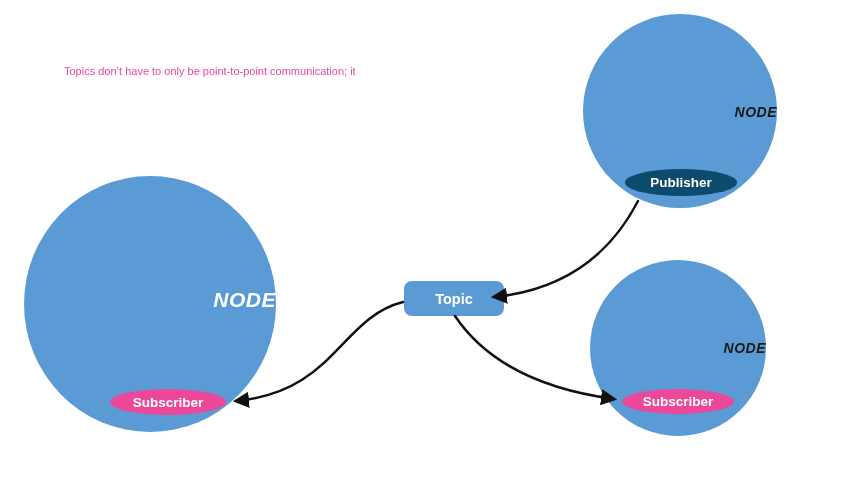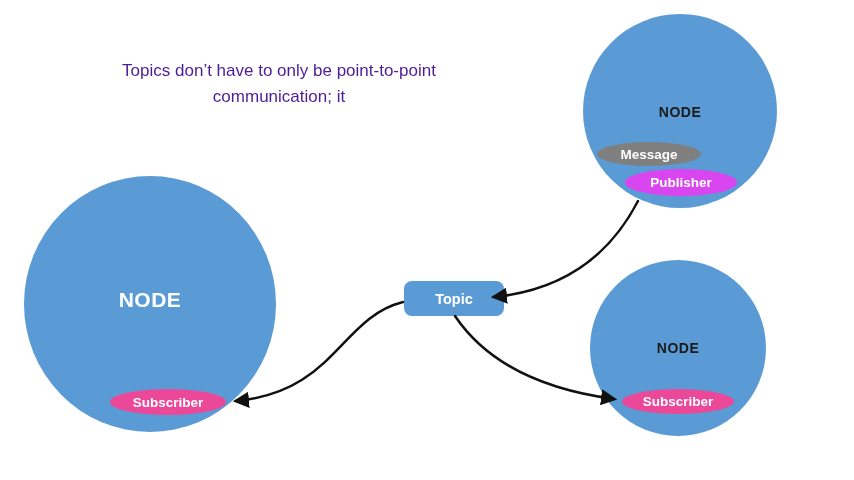--- a/index.html
+++ b/index.html
@@ -13,57 +13,57 @@
     width: 854px;
     height: 480px;
     background: #ffffff;
     overflow: hidden;
   }
   .caption {
     position: absolute;
     left: 64px;
     top: 58px;
     width: 430px;
-    font-size: 17px;
+    font-size: 11px;
     line-height: 26px;
-    color: #4c1d95;
-    text-align: center;
+    color: #ec4899;
   }
   .circle {
     position: absolute;
     border-radius: 50%;
     background: #5b9bd5;
   }
   .node-left   { left: 24px;  top: 176px; width: 252px; height: 256px; }
   .node-tr     { left: 583px; top: 14px;  width: 194px; height: 194px; }
   .node-br     { left: 590px; top: 260px; width: 176px; height: 176px; }
 
   .node-label {
     position: absolute;
     width: 100%;
-    text-align: center;
+    text-align: right;
     font-weight: bold;
     letter-spacing: 0.5px;
+    font-style: italic;
   }
   .node-label.big   { top: 112px; font-size: 21px; color: #ffffff; }
   .node-label.dark-tr { top: 90px;  font-size: 14px; color: #1a1a1a; }
   .node-label.dark-br { top: 80px;  font-size: 14px; color: #1a1a1a; }
 
   .pill {
     position: absolute;
     border-radius: 50%;
     display: flex;
     align-items: center;
     justify-content: center;
     color: #ffffff;
     font-weight: bold;
     font-size: 13.5px;
   }
   .pill.green  { background: #ec4899; }
-  .pill.orange { background: #d946ef; }
+  .pill.orange { background: #0c4a6e; }
   .pill.gray   { background: #7f7f7f; }
 
   .pill-sub-left { left: 110px; top: 389px; width: 116px; height: 26px; }
   .pill-msg      { left: 597px; top: 142px; width: 104px; height: 24px; }
   .pill-pub      { left: 625px; top: 169px; width: 112px; height: 27px; }
   .pill-sub-br   { left: 622px; top: 389px; width: 112px; height: 25px; }
 
   .topic-box {
     position: absolute;
     left: 404px;
@@ -104,21 +104,20 @@
   </div>
 
   <div class="circle node-left">
     <div class="node-label big">NODE</div>
   </div>
   <div class="pill green pill-sub-left">Subscriber</div>
 
   <div class="circle node-tr">
     <div class="node-label dark-tr">NODE</div>
   </div>
-  <div class="pill gray pill-msg">Message</div>
   <div class="pill orange pill-pub">Publisher</div>
 
   <div class="circle node-br">
     <div class="node-label dark-br">NODE</div>
   </div>
   <div class="pill green pill-sub-br">Subscriber</div>
 
   <div class="topic-box">Topic</div>
 
   <svg class="arrows" viewBox="0 0 854 480" xmlns="http://www.w3.org/2000/svg">

